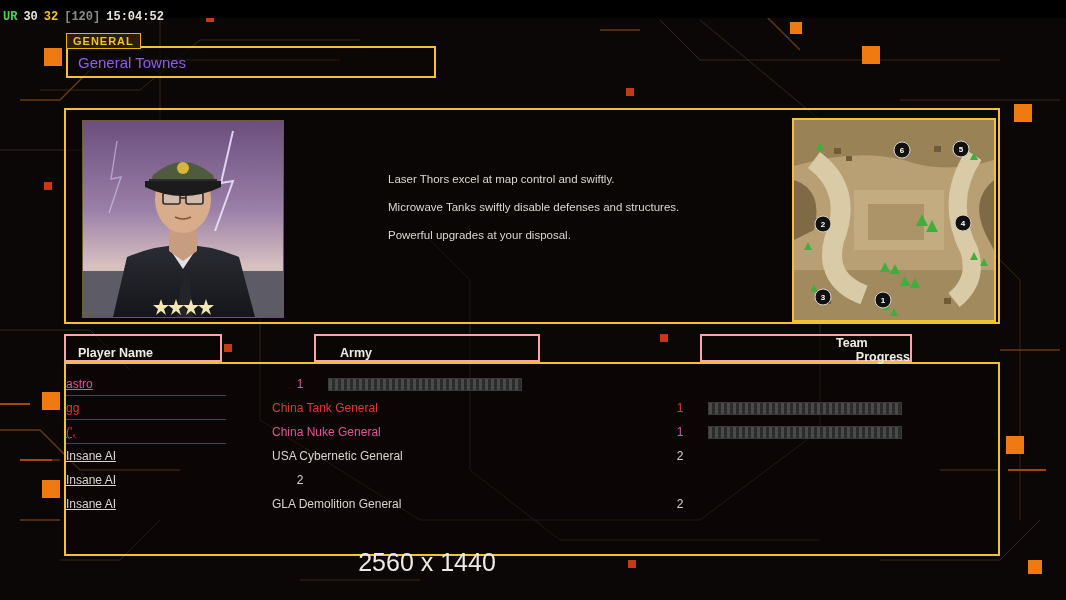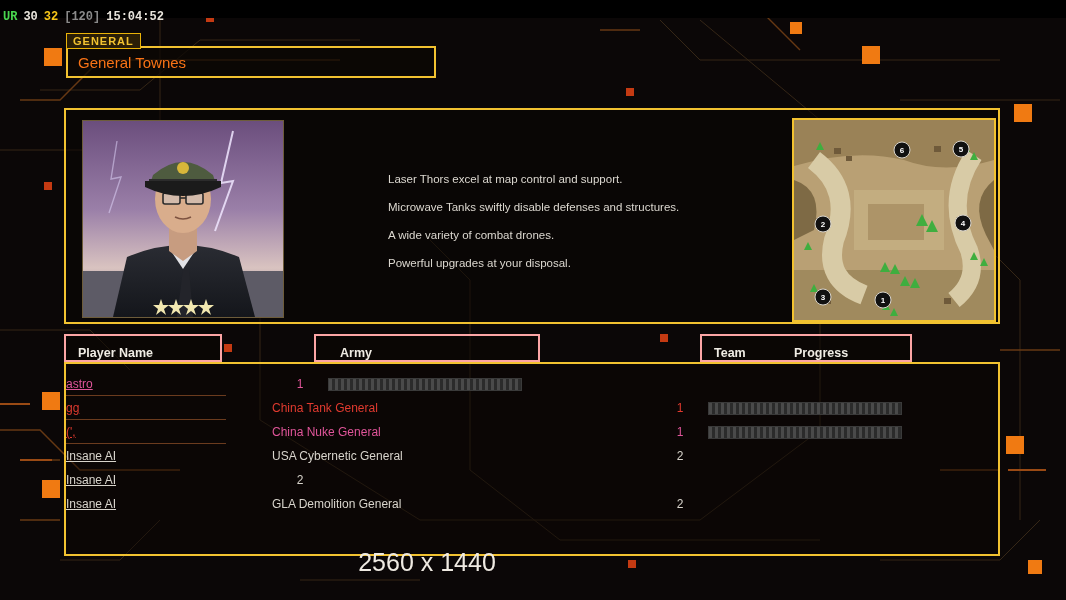--- a/index.html
+++ b/index.html
@@ -36,21 +36,21 @@
     background:#2a1e06;border:1px solid #eab308;
     color:#f2c230;font-size:11px;font-weight:bold;
     letter-spacing:1px;padding:1px 6px;z-index:30;
   }
   .name-box{
     position:absolute;left:66px;top:46px;width:370px;height:32px;
     border:2px solid #f2c230;background:rgba(12,8,4,0.75);
     display:flex;align-items:center;padding-left:10px;
     box-sizing:border-box;z-index:25;
   }
-  .name-box span{font-size:15px;color:#f97316;}
+  .name-box span{font-size:15px;color:#8b5cf6;}
   
   .panel{
     position:absolute;left:64px;top:108px;width:936px;height:216px;
     border:2px solid #f2c230;background:rgba(10,6,4,0.55);
     box-sizing:border-box;z-index:20;
   }
   .portrait{
     position:absolute;left:16px;top:10px;width:200px;height:196px;
     border:1px solid #6d5c3a;overflow:hidden;background:#1a1420;
   }
@@ -63,21 +63,21 @@
     position:absolute;right:2px;top:8px;width:200px;height:200px;
     border:2px solid #f2c230;overflow:hidden;background:#c9b68a;
   }
   
   .hdr{position:absolute;top:334px;z-index:22;height:28px;
        border:2px solid #fca5a5;background:rgba(10,6,4,0.6);
        display:flex;align-items:flex-end;box-sizing:border-box;}
   .hdr span{font-size:12.5px;font-weight:bold;color:#f0ece4;}
   #hdr-player{left:64px;width:158px;padding-left:12px;}
   #hdr-army{left:314px;width:226px;padding-left:24px;}
-  #hdr-team{left:700px;width:212px;display:flex;}
+  #hdr-team{left:700px;width:212px;display:flex;flex-direction:column;}
   #hdr-team .t1{padding-left:12px;width:74px;}
   #hdr-team .t2{padding-left:6px;}
   
   .tbl{
     position:absolute;left:64px;top:362px;width:936px;height:194px;
     border:2px solid #f2c230;background:rgba(10,6,4,0.45);
     box-sizing:border-box;z-index:20;
   }
   .row{height:24px;display:flex;align-items:center;position:relative;}
   .c-name{width:206px;font-size:12px;box-sizing:border-box;text-decoration:underline;}
@@ -213,23 +213,22 @@
       <g fill="#f2e8b0">
         <polygon points="78,178 80,184 86,184 81,188 83,194 78,190 73,194 75,188 70,184 76,184"></polygon>
         <polygon points="93,178 95,184 101,184 96,188 98,194 93,190 88,194 90,188 85,184 91,184"></polygon>
         <polygon points="108,178 110,184 116,184 111,188 113,194 108,190 103,194 105,188 100,184 106,184"></polygon>
         <polygon points="123,178 125,184 131,184 126,188 128,194 123,190 118,194 120,188 115,184 121,184"></polygon>
       </g>
     </svg>
   </div>
 
   <div class="strategy">
-    <div>Laser Thors excel at map control and support.</div>
+    <div>Laser Thors excel at map control and swiftly.</div>
     <div>Microwave Tanks swiftly disable defenses and structures.</div>
-    <div>A wide variety of combat drones.</div>
     <div>Powerful upgrades at your disposal.</div>
   </div>
 
   <div class="minimap">
     <svg width="200" height="200" viewBox="0 0 200 200">
       <rect width="200" height="200" fill="#b9a074"></rect>
 
       <path d="M0 0 H200 V40 Q150 55 110 40 Q60 28 0 46 Z" fill="#9a8257"></path>
       <path d="M0 150 H200 V200 H0 Z" fill="#a08a5e"></path>
       <path d="M20 40 Q60 70 40 120 Q30 160 70 175" stroke="#d8cba6" stroke-width="20" fill="none"></path>

